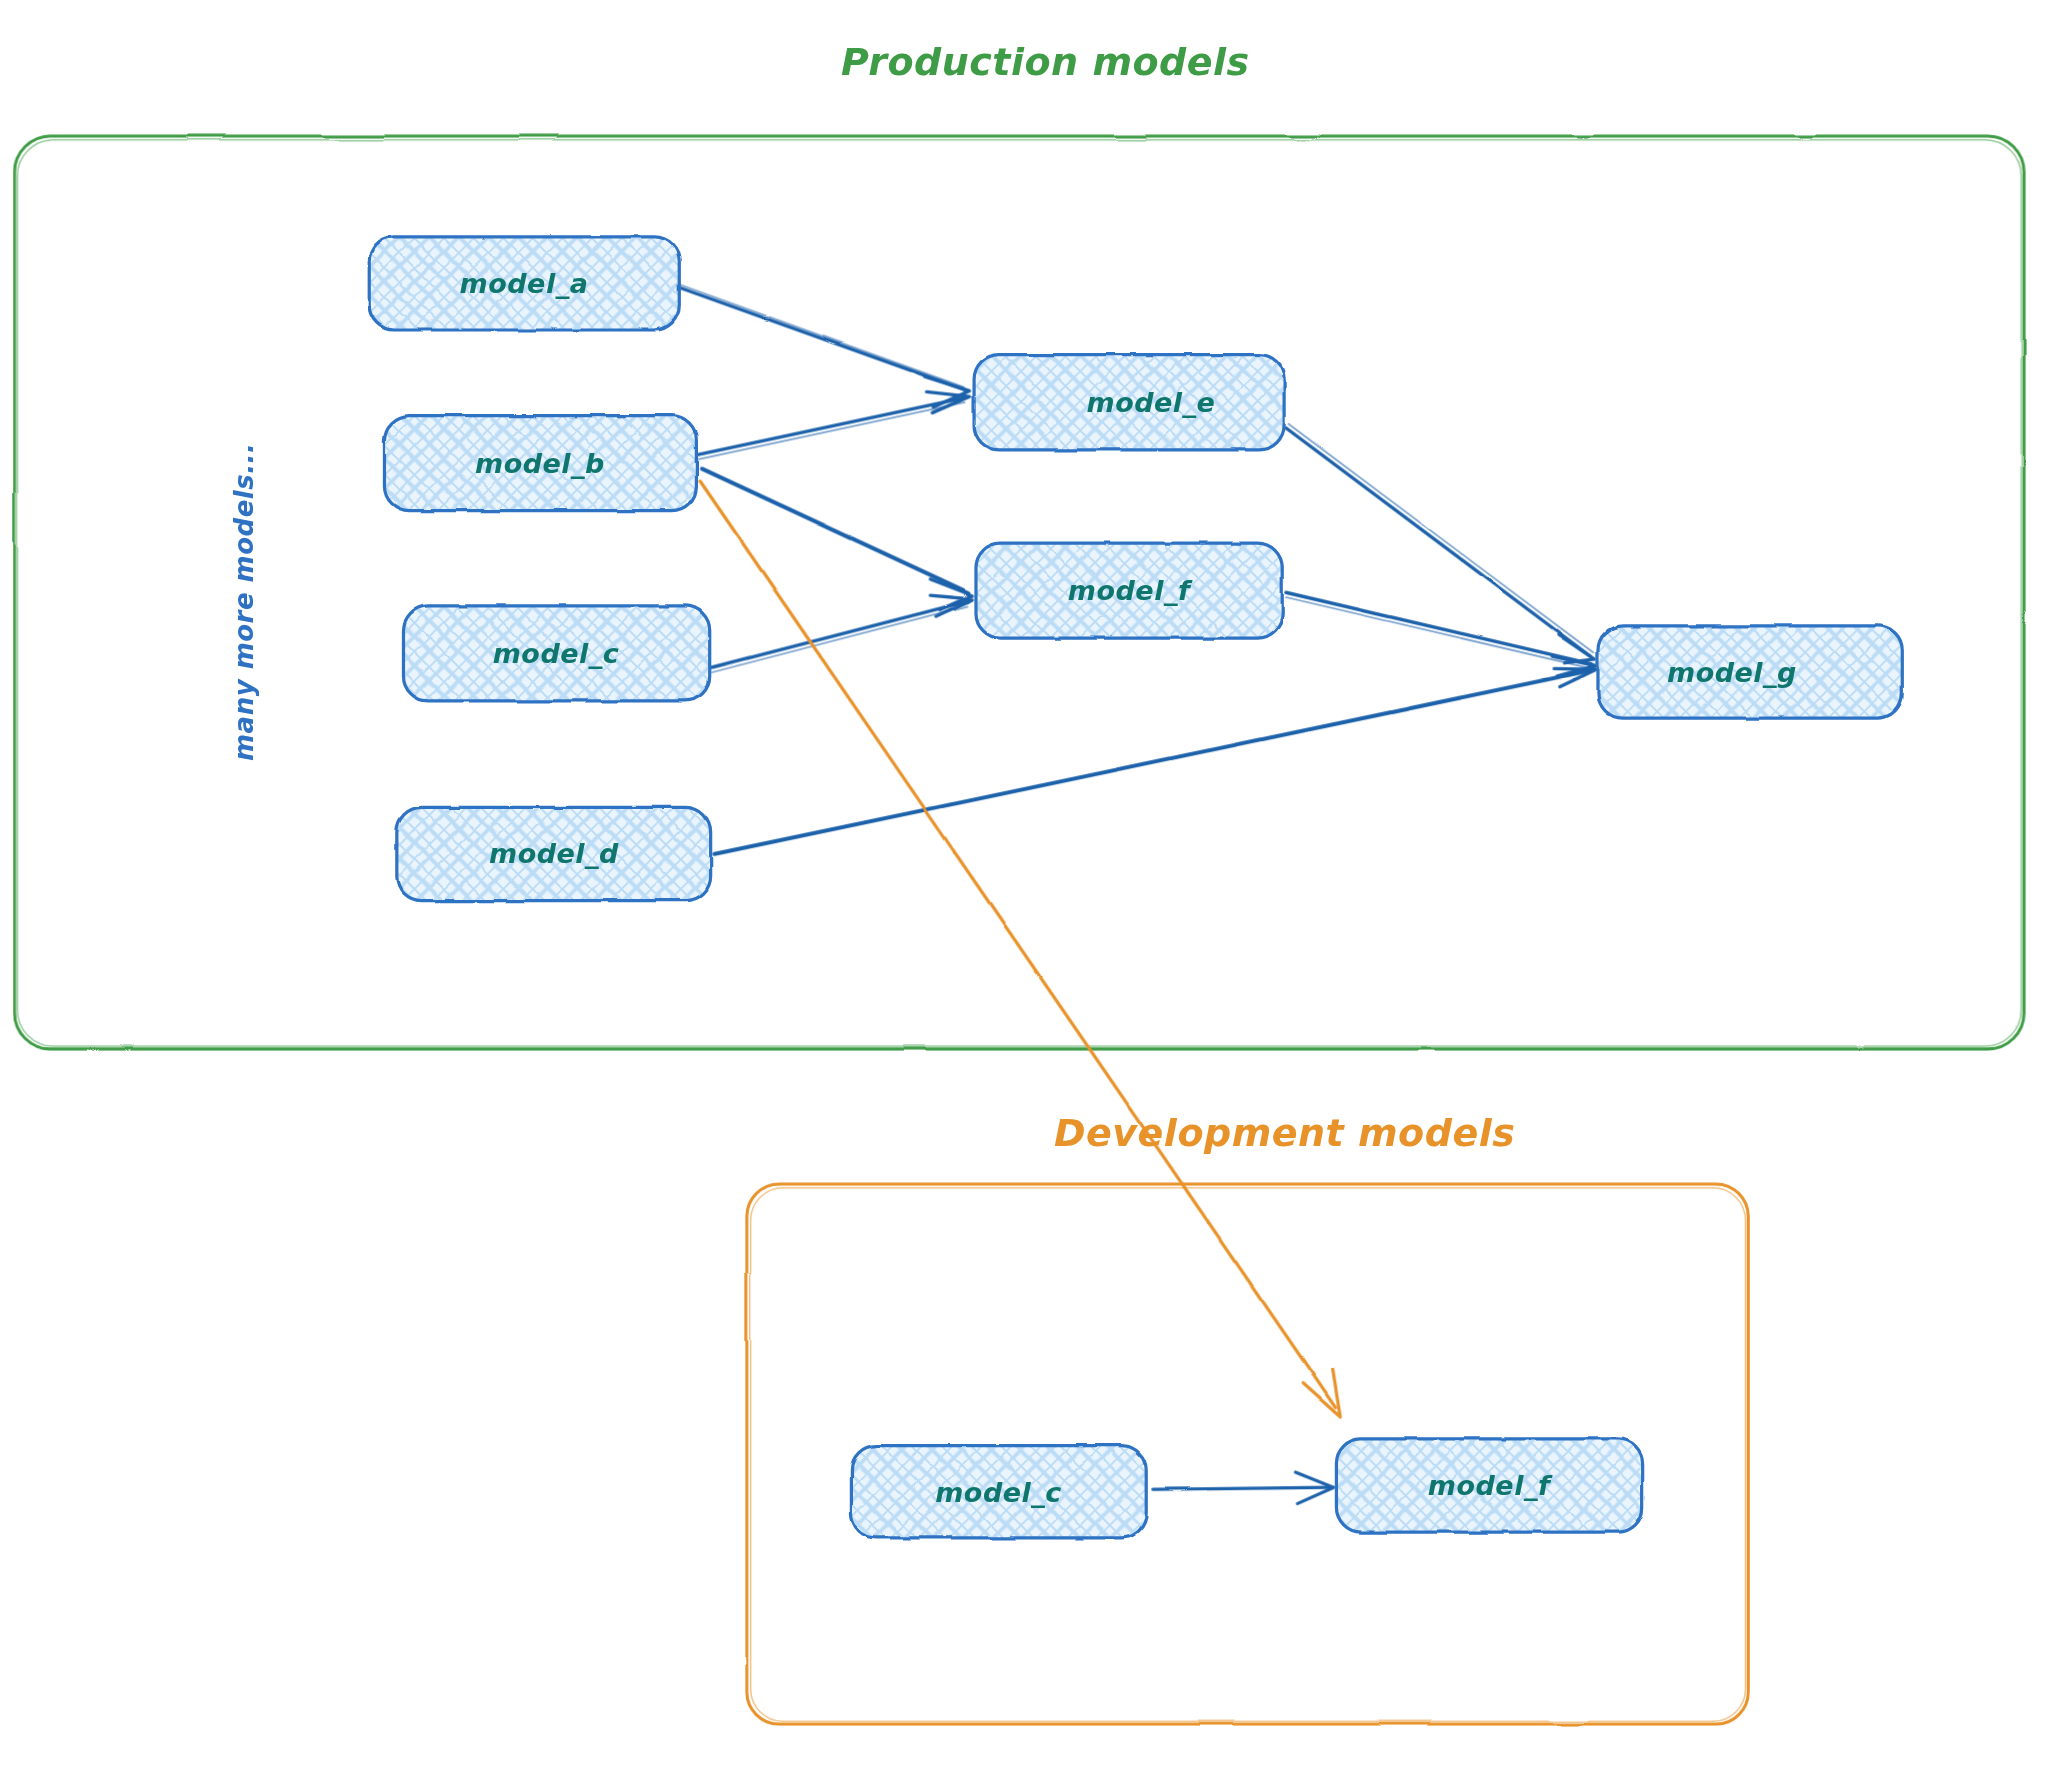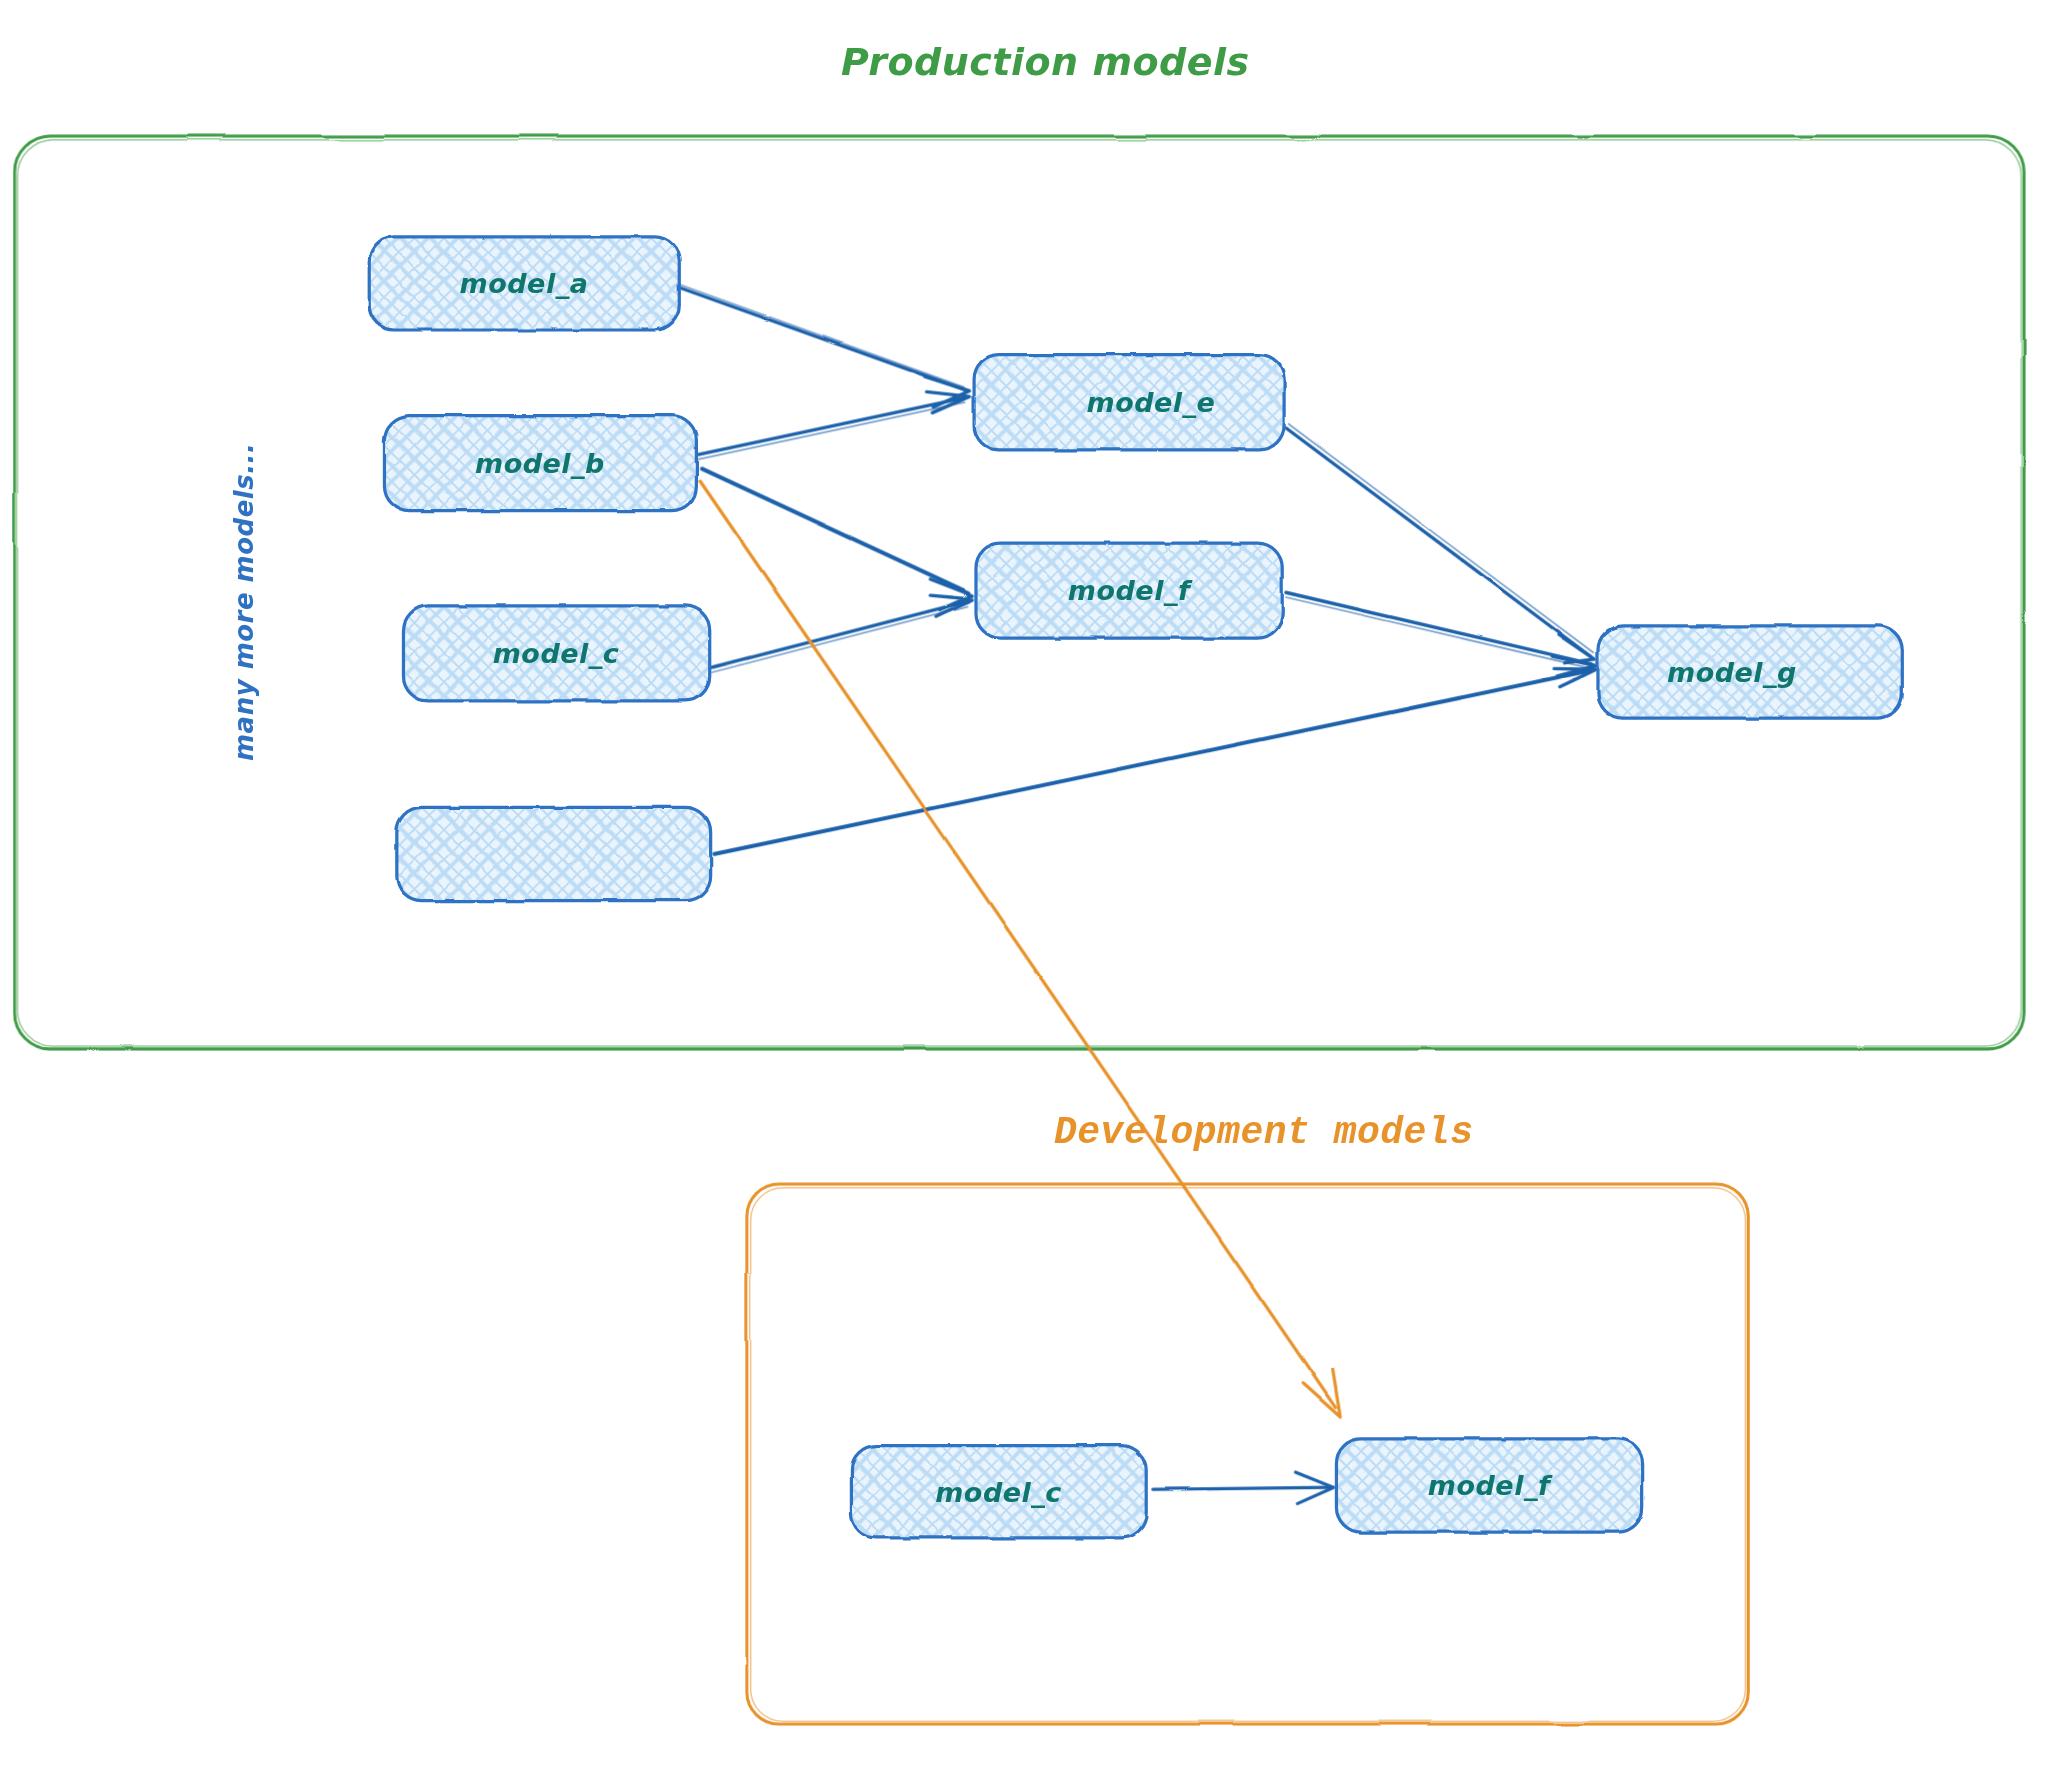--- a/index.html
+++ b/index.html
@@ -29,21 +29,21 @@
     font-weight: 600;
     letter-spacing: 0.5px;
   }
   .grp-title {
     position: absolute;
     white-space: nowrap;
     font-size: 38px;
     pointer-events: none;
   }
   .grp-title.prod { color: #3f9c46; }
-  .grp-title.dev  { color: #e8922a; font-family: Liberation Mono, monospace; }
+  .grp-title.dev  { color: #e8922a; }
 
   .node-label {
     position: absolute;
     display: flex;
     align-items: center;
     justify-content: center;
     color: #0f766e;
     font-size: 27px;
     white-space: nowrap;
     pointer-events: none;
@@ -176,20 +176,21 @@
 
   <div class="grp-title prod hand" style="left:841px; top:40px;">Production models</div>
 
   <div class="grp-title dev hand" style="left:1054px; top:1111px;">Development models</div>
 
   <div class="side-label hand" style="left:229px; top:761px;">many more models...</div>
 
   <div class="node-label hand" style="left:369px; top:237px; width:310px; height:93px;">model_a</div>
   <div class="node-label hand" style="left:384px; top:416px; width:312px; height:95px;">model_b</div>
   <div class="node-label hand" style="left:403px; top:606px; width:306px; height:95px;">model_c</div>
+  <div class="node-label hand" style="left:397px; top:807px; width:314px; height:93px;">model_d</div>
   <div class="node-label hand" style="left:974px; top:355px; width:354px; height:95px;">model_e</div>
   <div class="node-label hand" style="left:976px; top:543px; width:306px; height:95px;">model_f</div>
   <div class="node-label hand" style="left:1598px; top:626px; width:268px; height:92px;">model_g</div>
   <div class="node-label hand" style="left:851px; top:1446px; width:295px; height:92px;">model_c</div>
   <div class="node-label hand" style="left:1336px; top:1439px; width:306px; height:93px;">model_f</div>
 
   <div class="hit" style="left:369px; top:237px; width:310px; height:93px;"></div>
   <div class="hit" style="left:384px; top:416px; width:312px; height:95px;"></div>
   <div class="hit" style="left:403px; top:606px; width:306px; height:95px;"></div>
   <div class="hit" style="left:397px; top:807px; width:314px; height:93px;"></div>

